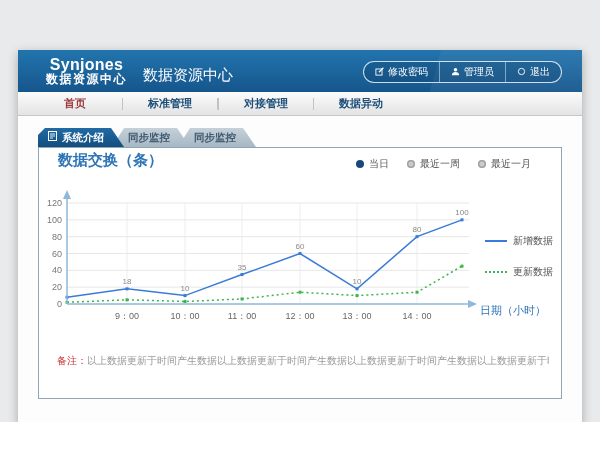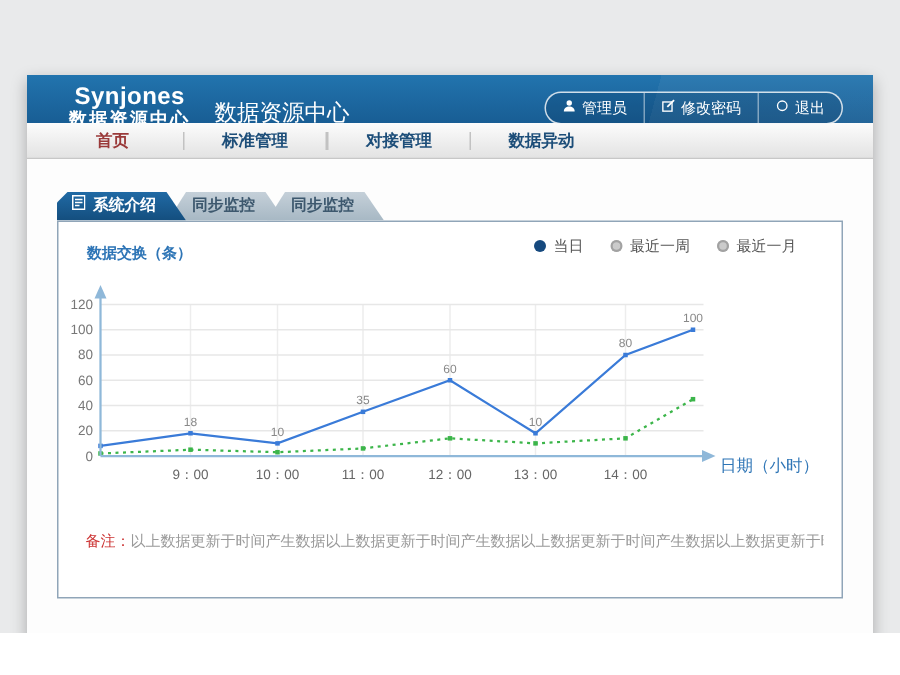--- a/index.html
+++ b/index.html
@@ -10,38 +10,38 @@
   .hdr{position:absolute;left:0;top:0;width:100%;height:42px;background:linear-gradient(180deg,#2274ae,#15568c);display:flex;align-items:center;overflow:hidden;}
   .hdr::after{content:'';position:absolute;right:0;top:0;width:58%;height:100%;background:linear-gradient(105deg,transparent 55%,rgba(255,255,255,0.05) 55%);pointer-events:none;}
   .logo{margin-left:28px;color:#fff;text-align:center;line-height:1.1;}
   .logo-en{font-size:16px;font-weight:bold;letter-spacing:.3px;}
   .logo-cn{font-size:12px;font-weight:bold;letter-spacing:1.5px;}
   .hdr-title{color:#fff;font-size:15px;margin-left:16px;margin-top:9px;}
   .user-pill{position:absolute;right:20px;top:11px;height:20px;display:flex;align-items:stretch;border:1px solid rgba(255,255,255,0.8);border-radius:11px;background:rgba(8,40,70,0.18);z-index:2;}
   .pill-item{display:flex;align-items:center;gap:4px;padding:0 11px;color:#fff;font-size:10px;cursor:pointer;}
   .pill-item + .pill-item{border-left:1px solid rgba(255,255,255,0.45);}
   
-  .nav{position:absolute;top:32px;left:0;width:100%;height:24px;background:linear-gradient(#fcfcfc,#e3e3e3);border-bottom:1px solid #c7c7c7;display:flex;align-items:center;padding-left:10px;box-sizing:border-box;}
+  .nav{position:absolute;top:42px;left:0;width:100%;height:24px;background:linear-gradient(#fcfcfc,#e3e3e3);border-bottom:1px solid #c7c7c7;display:flex;align-items:center;padding-left:10px;box-sizing:border-box;}
   .nav-item{width:94px;text-align:center;font-size:11px;font-weight:bold;color:#1d4e79;cursor:pointer;}
   .nav-item.active{color:#9a3a3a;}
   .nav-sep{width:1px;height:12px;background:#c2c2c2;}
   
   .tabs{position:absolute;top:78px;left:20px;height:19px;display:flex;}
   .tab{position:relative;height:19px;line-height:19px;font-size:10.5px;font-weight:bold;padding:0 20px 0 16px;color:#3d586e;background:linear-gradient(#c5d0d9,#a7b8c4);clip-path:polygon(0 100%,12px 0,calc(100% - 13px) 0,100% 100%);margin-left:-12px;cursor:pointer;white-space:nowrap;}
   .tab.active{display:flex;align-items:center;gap:5px;background:linear-gradient(#206aa5,#144e7e);color:#fff;clip-path:polygon(0 100%,0 7px,7px 0,calc(100% - 13px) 0,100% 100%);margin-left:0;padding-left:10px;z-index:3;}
   .tab:nth-child(2){z-index:2;}
   .tab:nth-child(3){z-index:1;}
   
   .panel{position:absolute;left:20px;top:97px;width:522px;height:250px;border:1px solid #90a5b8;background:#fff;}
   .filters{position:absolute;top:9px;right:30px;display:flex;gap:18px;align-items:center;}
   .filter{display:flex;align-items:center;gap:5px;font-size:10px;color:#555;cursor:pointer;}
   .radio{width:8px;height:8px;border-radius:50%;}
   .radio.sel{background:#16497e;}
   .radio.unsel{background:#cbcbcb;box-shadow:inset 0 0 0 1.5px #a2a2a2;}
-  .y-title{position:absolute;left:19px;top:14px;font-size:10px;font-weight:bold;color:#2e75b6;}
+  .y-title{position:absolute;left:19px;top:3px;font-size:15px;font-weight:bold;color:#2e75b6;}
   #chart{position:absolute;left:0;top:30px;width:522px;height:150px;}
   .x-title{position:absolute;right:15px;top:155px;font-size:11px;font-weight:normal;color:#2e75b6;}
   .series-legend{position:absolute;right:8px;top:86px;display:flex;flex-direction:column;gap:17px;}
   .leg-row{display:flex;align-items:center;gap:6px;font-size:10px;color:#555;cursor:pointer;}
   .leg-line{width:22px;height:0;}
   .note{position:absolute;left:18px;top:206px;right:12px;font-size:10px;color:#999;white-space:nowrap;overflow:hidden;}
   .note-prefix{color:#cc3333;}
 </style>
 </head>
 <body>
@@ -51,31 +51,31 @@
 
     <header class="hdr">
       <div class="logo">
         <div class="logo-en">Synjones</div>
         <div class="logo-cn">数据资源中心</div>
       </div>
       <div class="hdr-title">数据资源中心</div>
       <div class="user-pill">
           <div class="pill-item">
             <span><svg width="9" height="9" viewBox="0 0 10 10">
+                <rect x="1" y="2.2" width="6.8" height="6.8" fill="none" stroke="#fff"></rect>
+                <path d="M4.3 5.8 9.3.8" stroke="#fff" stroke-width="1.3"></path>
+              </svg></span>
+            <span>修改密码</span>
+          </div>
+          <div class="pill-item">
+            <span><svg width="9" height="9" viewBox="0 0 10 10">
                 <circle cx="5" cy="3" r="2" fill="#fff"></circle>
                 <path d="M1 9.2c0-2.3 1.8-3.6 4-3.6s4 1.3 4 3.6z" fill="#fff"></path>
               </svg></span>
             <span>管理员</span>
-          </div>
-          <div class="pill-item">
-            <span><svg width="9" height="9" viewBox="0 0 10 10">
-                <rect x="1" y="2.2" width="6.8" height="6.8" fill="none" stroke="#fff"></rect>
-                <path d="M4.3 5.8 9.3.8" stroke="#fff" stroke-width="1.3"></path>
-              </svg></span>
-            <span>修改密码</span>
           </div>
           <div class="pill-item">
             <span><svg width="9" height="9" viewBox="0 0 10 10">
                 <circle cx="5" cy="5" r="3.5" fill="none" stroke="#fff"></circle>
               </svg></span>
             <span>退出</span>
           </div>
         </div>
     </header>
 
@@ -168,19 +168,29 @@
           <text x="23" y="44.83333333333333" text-anchor="end" font-size="9" fill="#777" font-family="Liberation Sans, DejaVu Sans, sans-serif">100</text>
           <text x="23" y="28" text-anchor="end" font-size="9" fill="#777" font-family="Liberation Sans, DejaVu Sans, sans-serif">120</text>
           <text x="88" y="141" text-anchor="middle" font-size="9" fill="#666" font-family="Liberation Sans, DejaVu Sans, sans-serif">9：00</text>
           <text x="146" y="141" text-anchor="middle" font-size="9" fill="#666" font-family="Liberation Sans, DejaVu Sans, sans-serif">10：00</text>
           <text x="203" y="141" text-anchor="middle" font-size="9" fill="#666" font-family="Liberation Sans, DejaVu Sans, sans-serif">11：00</text>
           <text x="261" y="141" text-anchor="middle" font-size="9" fill="#666" font-family="Liberation Sans, DejaVu Sans, sans-serif">12：00</text>
           <text x="318" y="141" text-anchor="middle" font-size="9" fill="#666" font-family="Liberation Sans, DejaVu Sans, sans-serif">13：00</text>
           <text x="378" y="141" text-anchor="middle" font-size="9" fill="#666" font-family="Liberation Sans, DejaVu Sans, sans-serif">14：00</text>
         </svg>
       <div class="x-title">日期（小时）</div>
+      <div class="series-legend">
+          <div class="leg-row">
+            <span class="leg-line" style="border-top: 2px solid rgb(58, 123, 216);"></span>
+            <span>新增数据</span>
+          </div>
+          <div class="leg-row">
+            <span class="leg-line" style="border-top: 2px dotted rgb(60, 181, 74);"></span>
+            <span>更新数据</span>
+          </div>
+        </div>
       <div class="note">
         <span class="note-prefix">备注：</span><span>以上数据更新于时间产生数据以上数据更新于时间产生数据以上数据更新于时间产生数据以上数据更新于时间产生数据以上数据更新于</span>
       </div>
     </section>
 
   </div>
 </div>
 
 </body></html>

